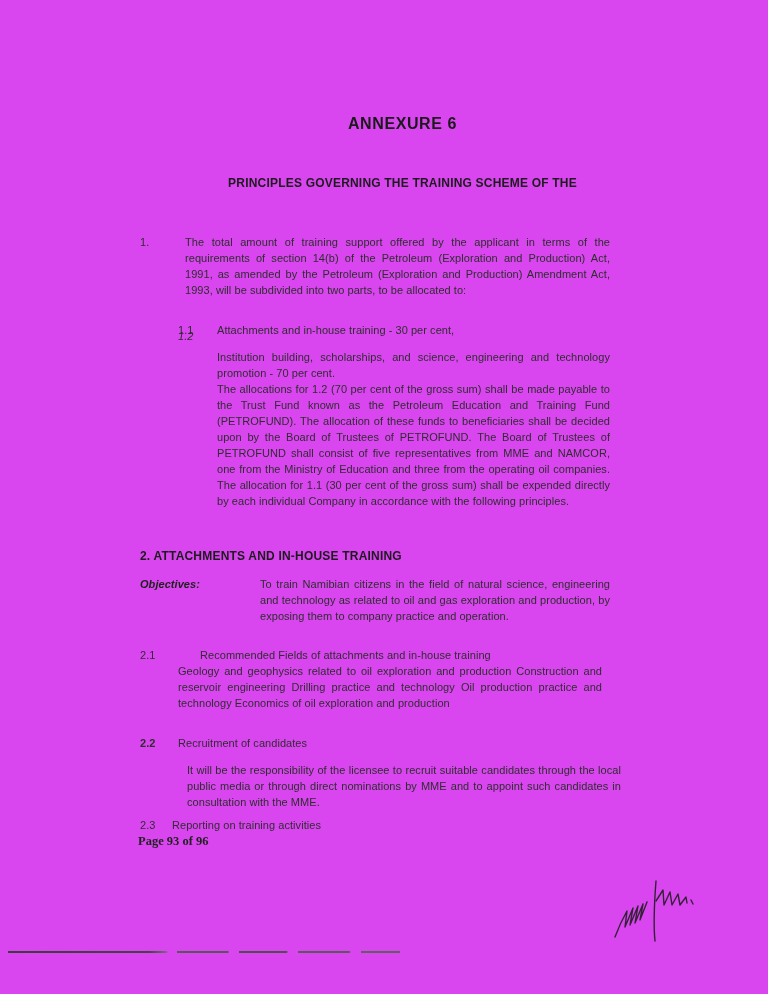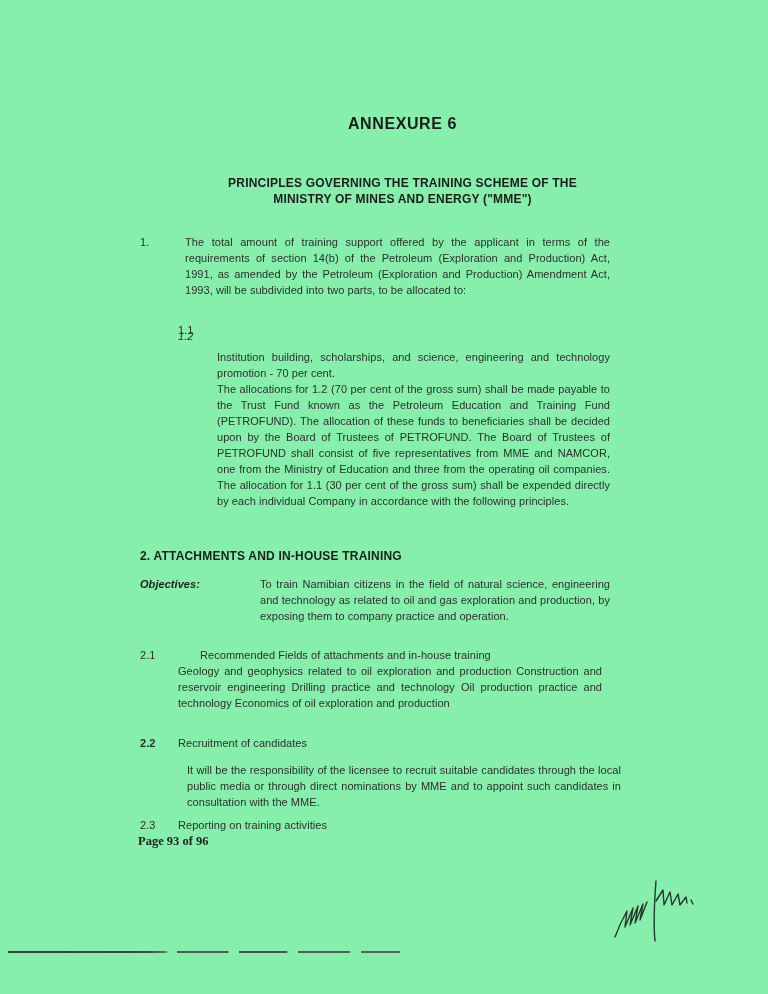--- a/index.html
+++ b/index.html
@@ -1,17 +1,17 @@
 <!DOCTYPE html>
 <html><head>
 <meta charset="utf-8">
 <style>
   html,body{margin:0;padding:0;background:#ffffff;}
   .page{
-    position:relative;width:768px;height:994px;background:#86efac;overflow:hidden;
+    position:relative;width:768px;height:994px;background:#d946ef;overflow:hidden;
     font-family:"Liberation Sans", sans-serif;color:#2e2e2e;
   }
   .abs{position:absolute;}
   .b{font-weight:bold;color:#1f1f1f;}
   .body-txt{font-size:11px;line-height:16px;letter-spacing:.05px;}
   .just{text-align:justify;}
   .center{text-align:center;}
   .doc-title{font-size:16px;font-weight:bold;letter-spacing:.6px;color:#1a1a1a;}
   .doc-subtitle{font-size:12px;font-weight:bold;line-height:16px;color:#1c1c1c;letter-spacing:.2px;}
   .sec-head{font-size:12px;font-weight:bold;color:#1c1c1c;letter-spacing:.2px;}
@@ -31,27 +31,27 @@
 </style>
 </head>
 <body>
 
 <div class="page">
 
   <div class="abs doc-title center" style="left:140px;top:115px;width:525px;">ANNEXURE 6</div>
 
   <div class="abs" style="left:140px;top:175px;width:525px;">
     <div class="doc-subtitle center">PRINCIPLES GOVERNING THE TRAINING SCHEME OF THE</div>
-    <div class="doc-subtitle center">MINISTRY OF MINES AND ENERGY ("MME")</div>
   </div>
 
   <div class="abs num body-txt" style="left:140px;top:234px;">1.</div>
   <div class="abs body-txt just" style="left:185px;top:234px;width:425px;">The total amount of training support offered by the applicant in terms of the requirements of section 14(b) of the Petroleum (Exploration and Production) Act, 1991, as amended by the Petroleum (Exploration and Production) Amendment Act, 1993, will be subdivided into two parts, to be allocated to:</div>
 
   <div class="abs num body-txt" style="left:178px;top:322px;text-align:center;">1.1</div>
+  <div class="abs body-txt" style="left:217px;top:322px;width:395px;">Attachments and in-house training - 30 per cent,</div>
 
   <div class="abs num body-txt" style="left:178px;top:328px;font-style:italic;">1.2</div>
   <div class="abs" style="left:217px;top:349px;width:393px;">
     <div class="body-txt just">Institution building, scholarships, and science, engineering and technology promotion - 70 per cent.</div>
     <div class="body-txt just">The allocations for 1.2 (70 per cent of the gross sum) shall be made payable to the Trust Fund known as the Petroleum Education and Training Fund (PETROFUND). The allocation of these funds to beneficiaries shall be decided upon by the Board of Trustees of PETROFUND. The Board of Trustees of PETROFUND shall consist of five representatives from MME and NAMCOR, one from the Ministry of Education and three from the operating oil companies. The allocation for 1.1 (30 per cent of the gross sum) shall be expended directly by each individual Company in accordance with the following principles.</div>
   </div>
 
   <div class="abs sec-head" style="left:140px;top:549px;">2. ATTACHMENTS AND IN-HOUSE TRAINING</div>
 
   <div class="abs body-txt b" style="left:140px;top:576px;font-style:italic;">Objectives:</div>
@@ -59,21 +59,21 @@
 
   <div class="abs num body-txt" style="left:140px;top:647px;">2.1</div>
   <div class="abs body-txt" style="left:184px;top:647px;width:424px;padding-left:16px;">Recommended Fields of attachments and in-house training</div>
   <div class="abs body-txt just" style="left:178px;top:663px;width:424px;">Geology and geophysics related to oil exploration and production Construction and reservoir engineering Drilling practice and technology Oil production practice and technology Economics of oil exploration and production</div>
 
   <div class="abs num body-txt" style="left:140px;top:735px;font-weight:bold;">2.2</div>
   <div class="abs body-txt" style="left:178px;top:735px;">Recruitment of candidates</div>
   <div class="abs body-txt just" style="left:178px;top:762px;width:434px;margin-left:9px;">It will be the responsibility of the licensee to recruit suitable candidates through the local public media or through direct nominations by MME and to appoint such candidates in consultation with the MME.</div>
 
   <div class="abs num body-txt" style="left:140px;top:817px;">2.3</div>
-  <div class="abs body-txt" style="left:178px;top:817px;">Reporting on training activities</div>
+  <div class="abs body-txt" style="left:172px;top:817px;">Reporting on training activities</div>
 
   <div class="abs footer-txt" style="left:138px;top:834px;">Page 93 of 96</div>
 
   <svg class="sig abs" style="left:600px;top:864px;" width="100" height="90" viewBox="0 0 100 90">
     <path d="M15 73 C19 62 23 54 27 47 L25 63 L33 44 L30 61 L38 42 L35 59 L43 40 L40 56 L47 38"></path>
     <path d="M56 17 C55 30 53 58 55 77"></path>
     <path d="M56 37 L63 26 L64 41 L70 28 L72 41 L78 30 L80 41 L86 33 L87 39"></path>
     <path d="M91 36 L93 40"></path>
   </svg>
 

